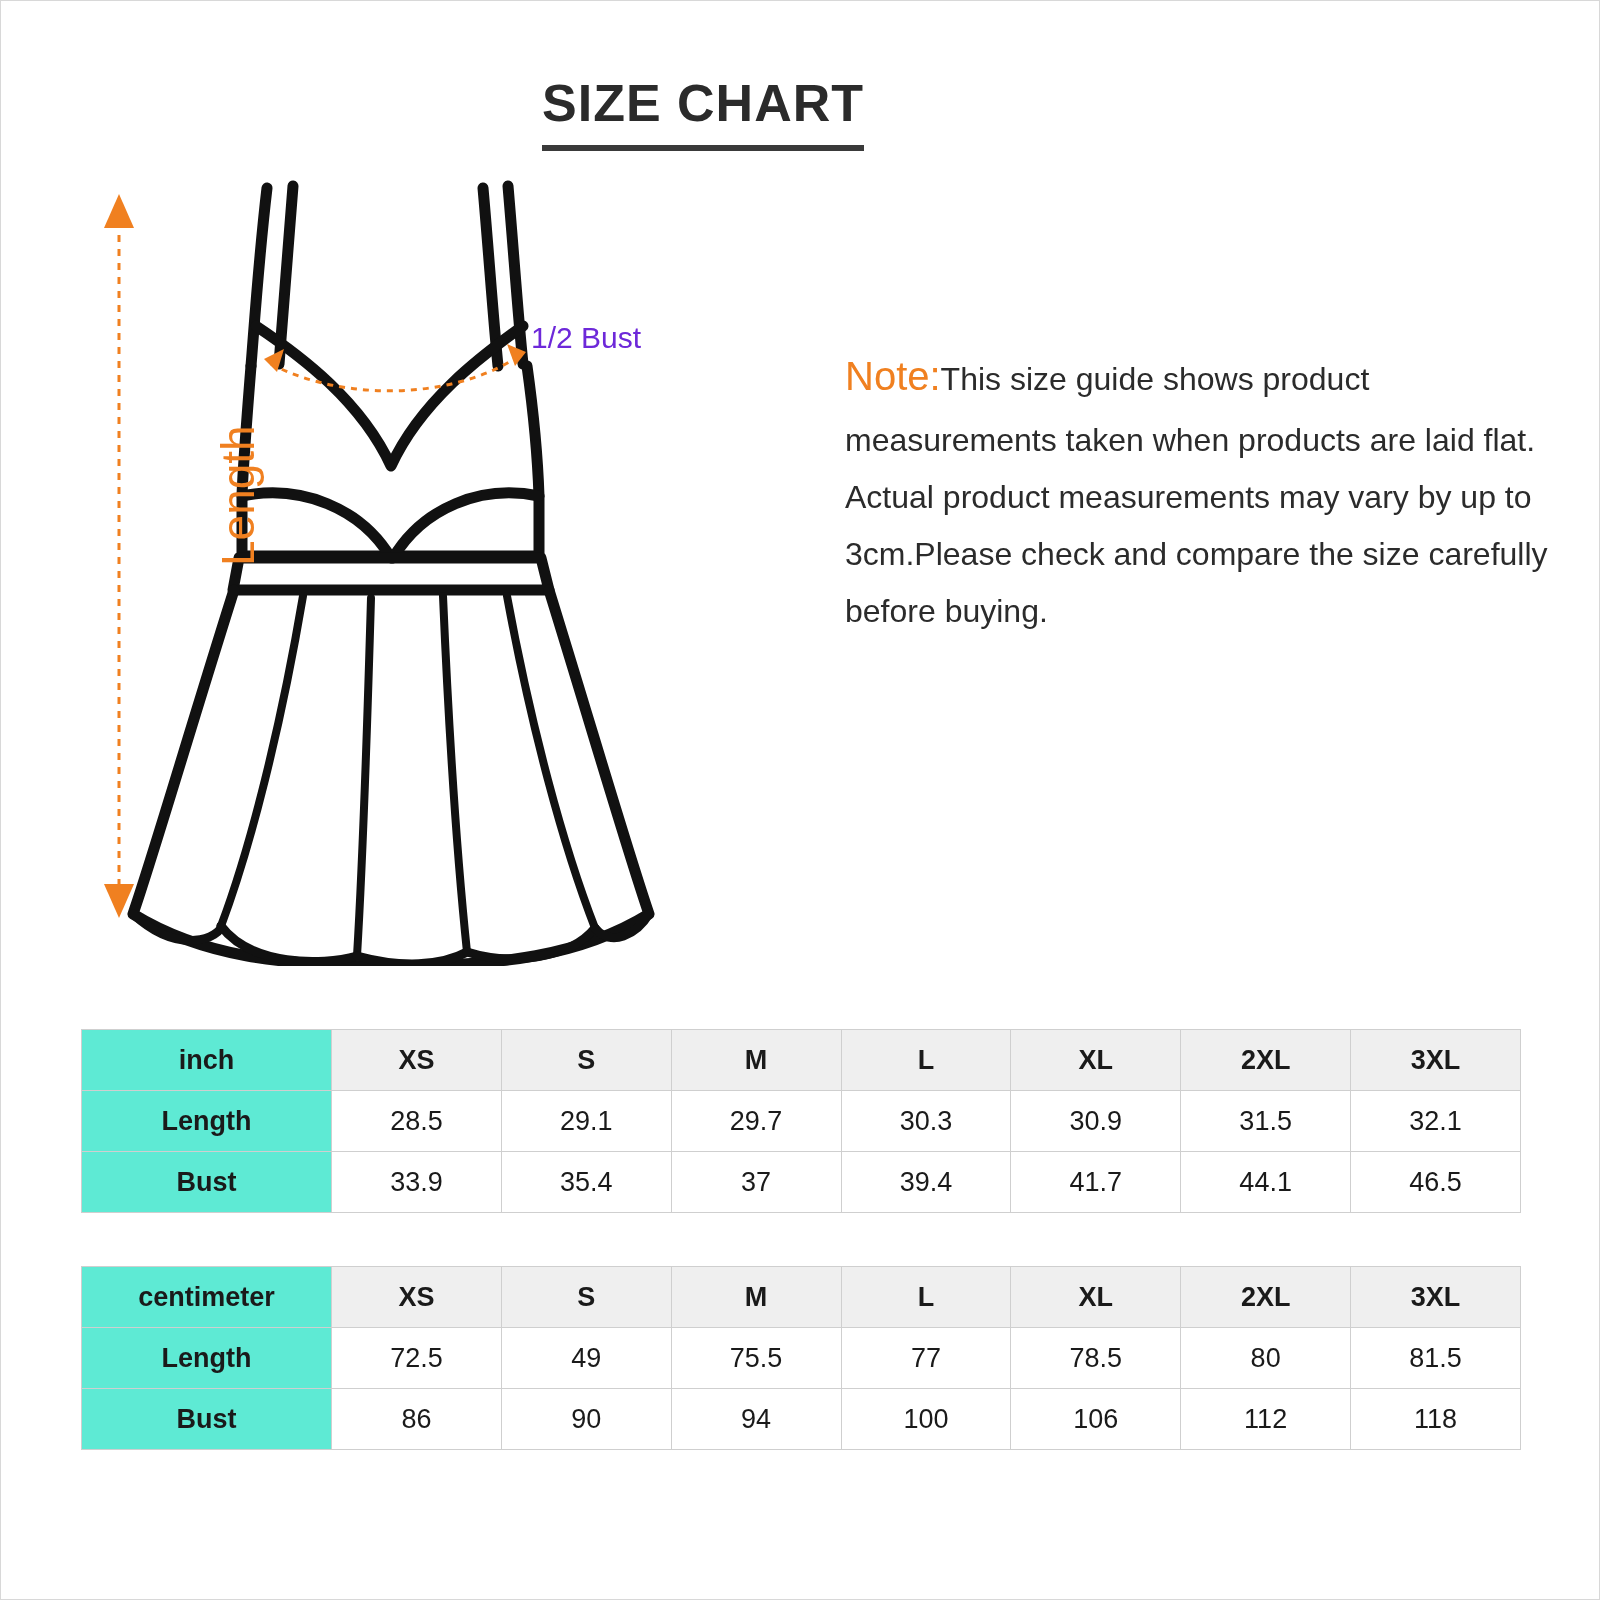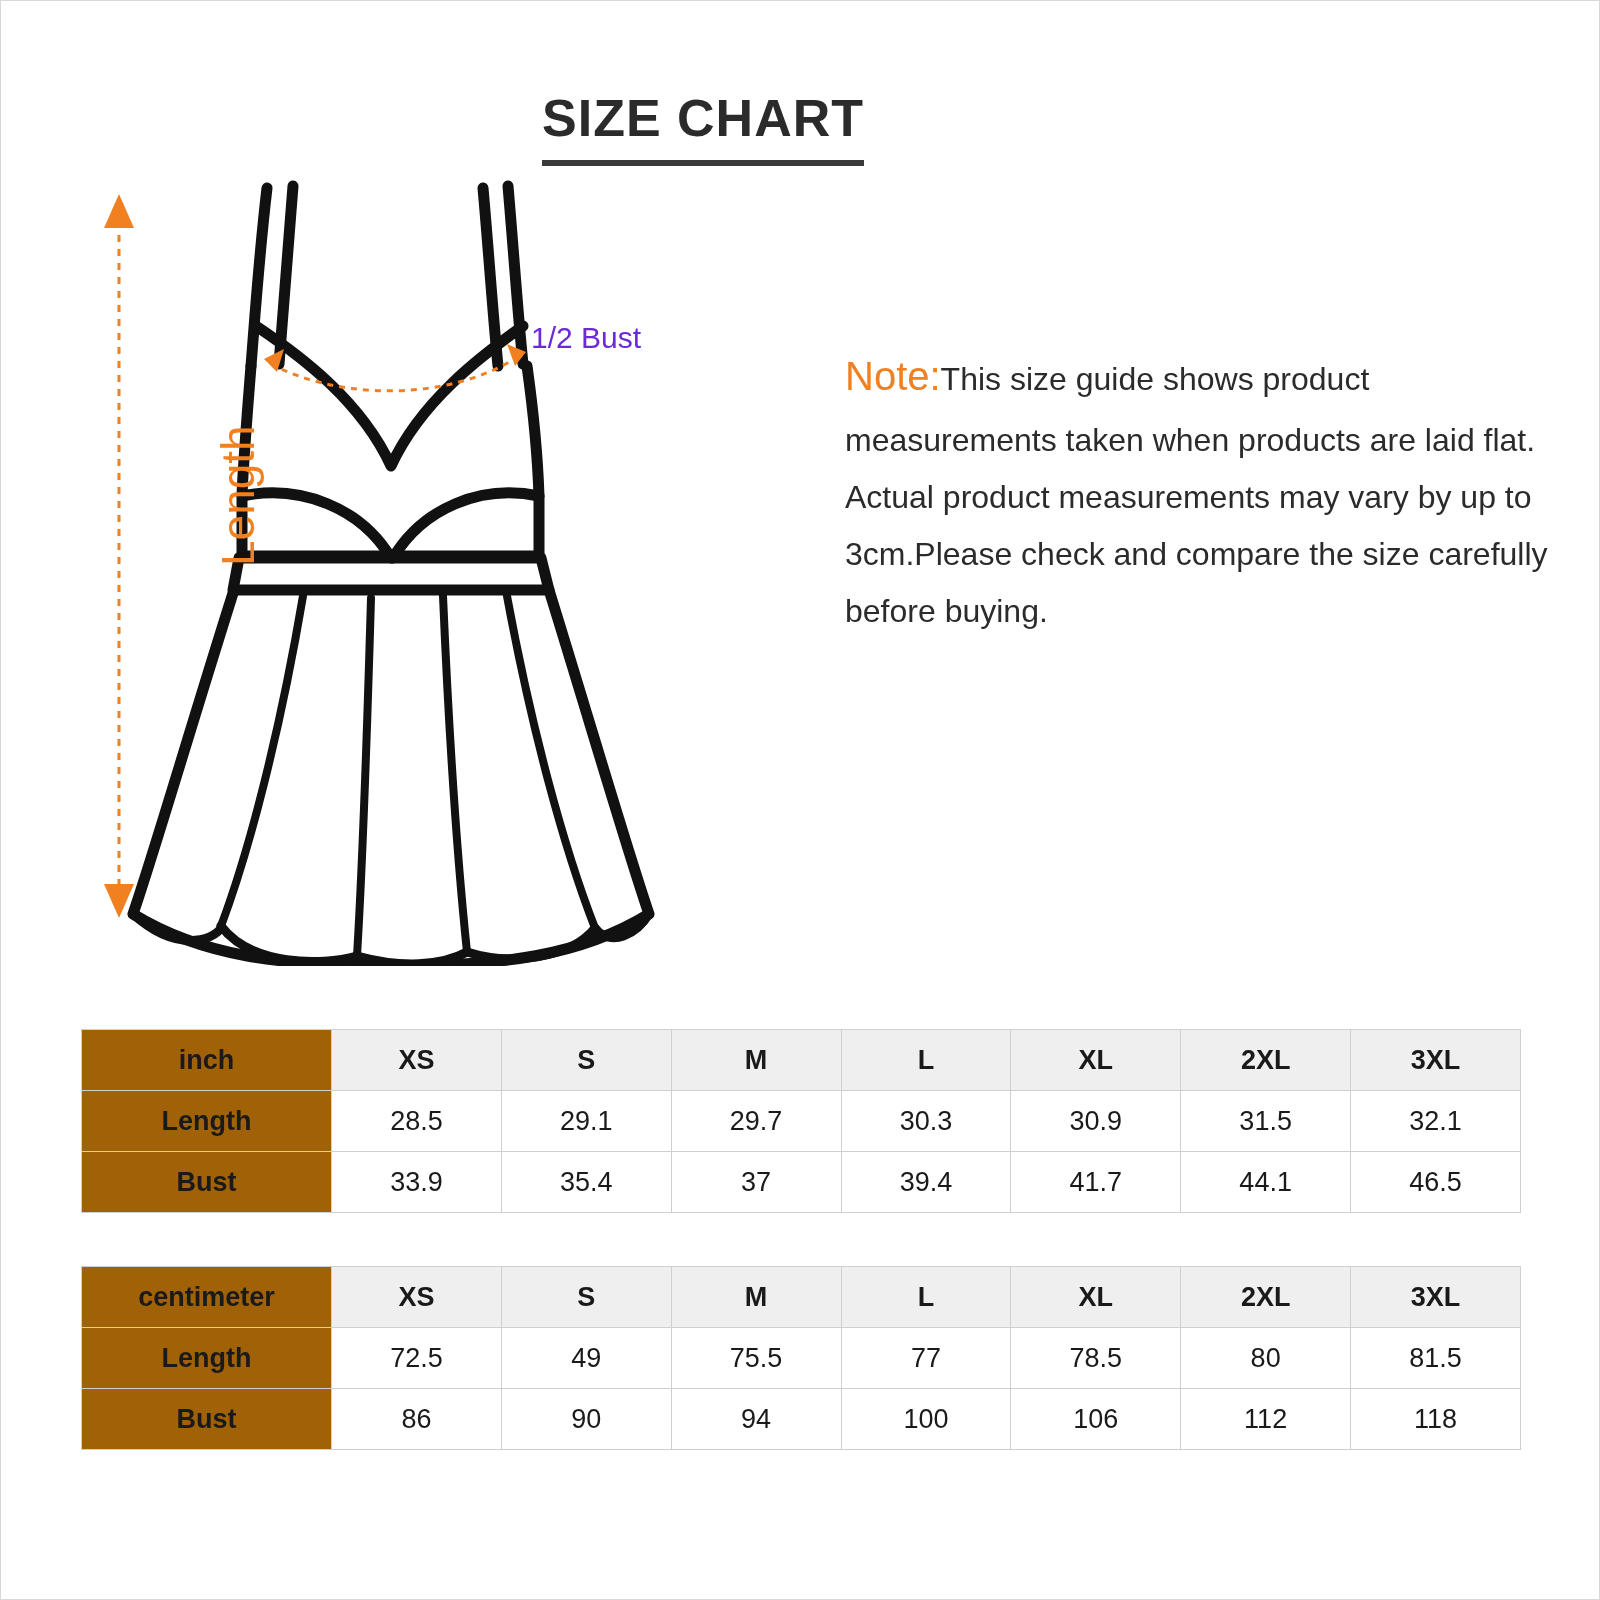--- a/index.html
+++ b/index.html
@@ -24,21 +24,20 @@
     box-sizing: border-box;
   }
 
   
   .title-wrap {
     position: absolute;
     left: 0;
     top: 72px;
     width: 1404px;
     text-align: center;
-    margin-top: 15px;
   }
   .title {
     display: inline-block;
     font-size: 52px;
     font-weight: bold;
     letter-spacing: 1px;
     color: #2b2b2b;
     padding-bottom: 12px;
     border-bottom: 6px solid #3a3a3a;
   }
@@ -110,21 +109,21 @@
     text-align: center;
     font-size: 27px;
     font-weight: bold;
     color: #1a1a1a;
     padding: 0;
   }
   table.size .hdr-cell {
     background: #efefef;
   }
   table.size .row-head {
-    background: #a16207;
+    background: #5eead4;
     width: 250px;
   }
   table.size td.val {
     background: #ffffff;
     font-weight: normal;
     font-size: 27px;
   }
   col.c0 { width: 250px; }
 </style>
 </head>

